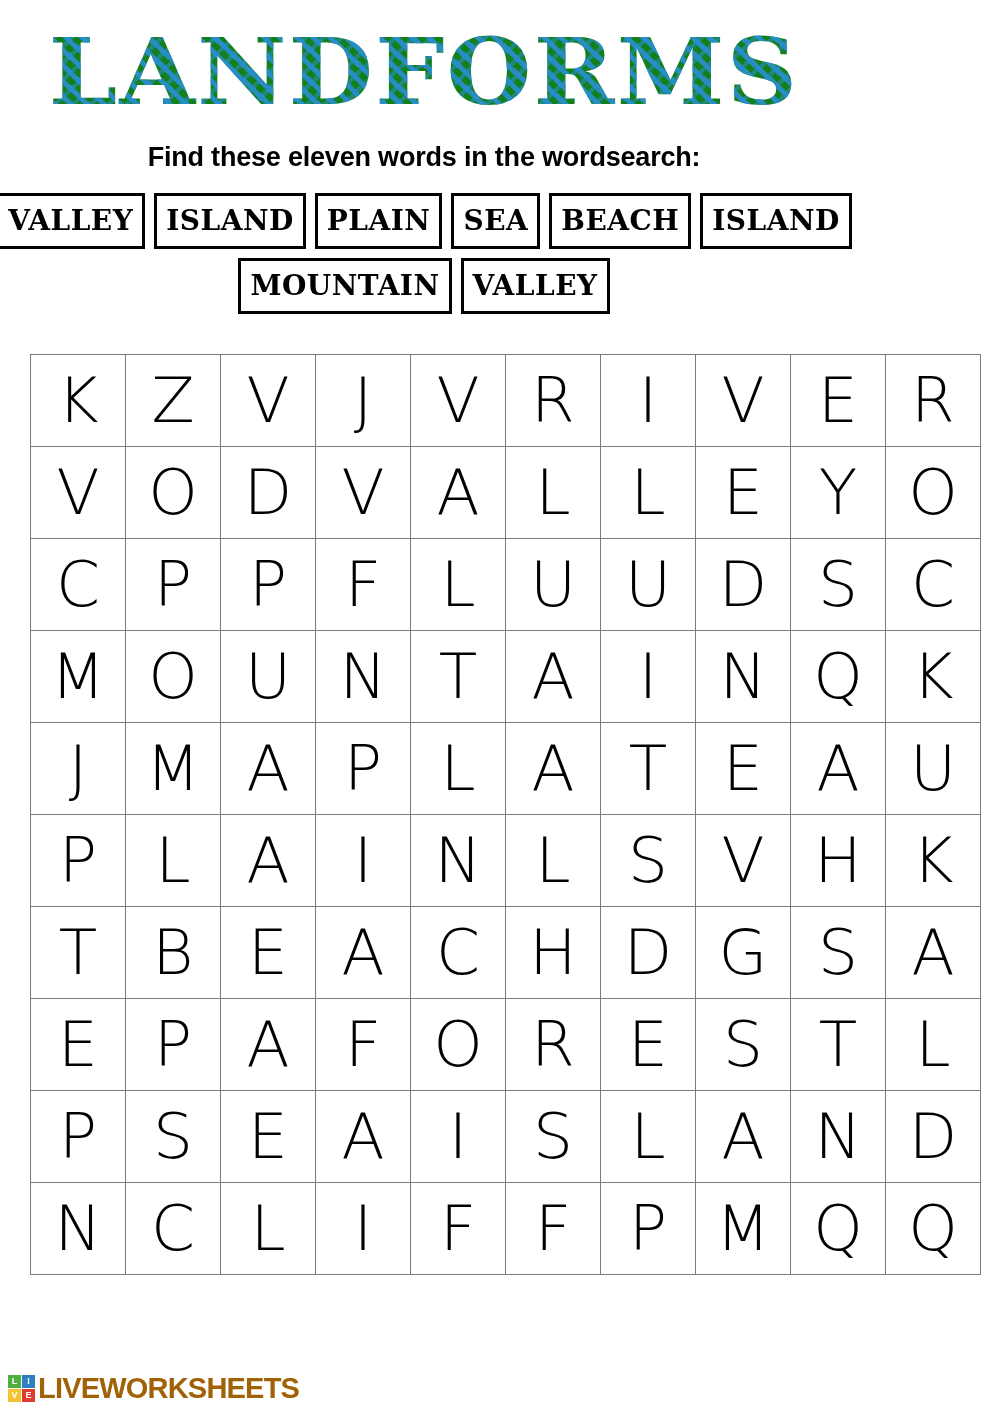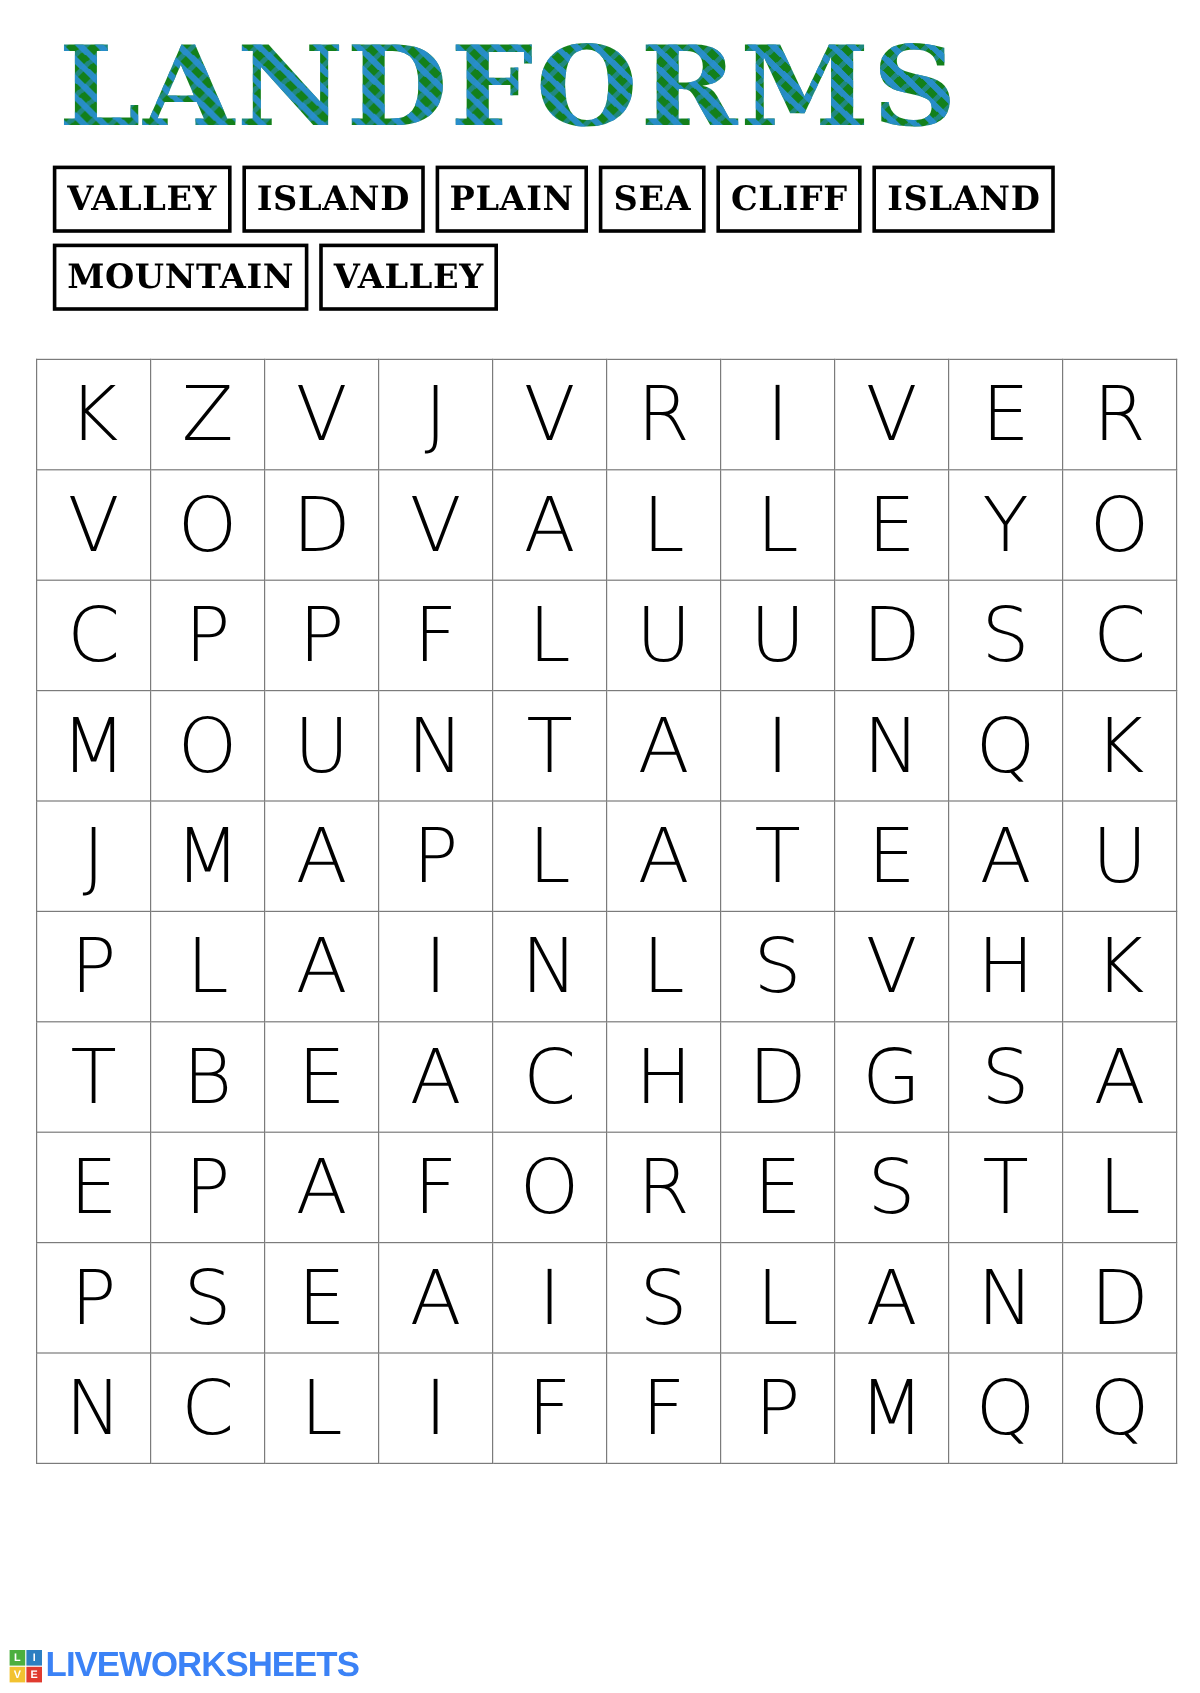--- a/index.html
+++ b/index.html
@@ -69,20 +69,21 @@
     color: #000;
   }
 
   
   .wordlist {
     margin-top: 20px;
     padding: 0 44px;
   }
   .word-row {
     display: flex;
+    justify-content: center;
     align-items: stretch;
     gap: 9px;
     margin-bottom: 9px;
   }
   .word-box {
     border: 3px solid #000;
     background: #fff;
     height: 56px;
     display: flex;
     align-items: center;
@@ -152,50 +153,51 @@
   }
   .t-l { background: #4caf3f; }
   .t-i { background: #2d7fc1; }
   .t-v { background: #f2c230; }
   .t-e { background: #e03b2f; }
   .logo-text {
     font-family: "Liberation Sans", sans-serif;
     font-weight: bold;
     font-size: 29px;
     letter-spacing: -0.8px;
-    color: #3b82f6;
+    color: #a16207;
     line-height: 1;
   }
 </style>
 </head>
 <body>
 
 <div class="page">
 
   <div class="title-wrap">
     <div class="title">LANDFORMS</div>
   </div>
 
+  <div class="subtitle">Find these eleven words in the wordsearch:</div>
 
   <div class="wordlist">
     <div class="word-row">
       <div class="word-box">
           <span>VALLEY</span>
         </div>
       <div class="word-box">
           <span>ISLAND</span>
         </div>
       <div class="word-box">
           <span>PLAIN</span>
         </div>
       <div class="word-box">
           <span>SEA</span>
         </div>
       <div class="word-box">
-          <span>CLIFF</span>
+          <span>BEACH</span>
         </div>
       <div class="word-box">
           <span>ISLAND</span>
         </div>
     </div>
     <div class="word-row">
       <div class="word-box">
           <span>MOUNTAIN</span>
         </div>
       <div class="word-box">

